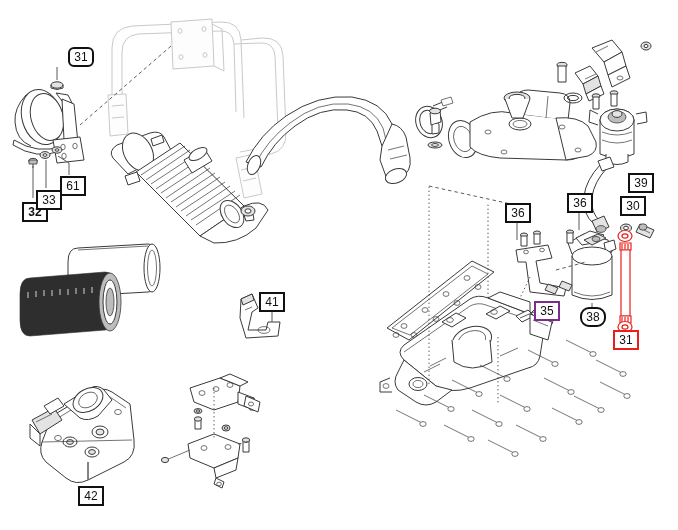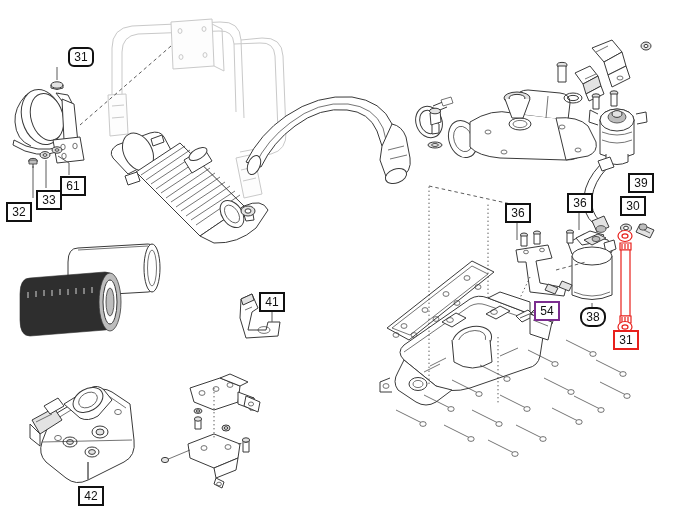--- a/index.html
+++ b/index.html
@@ -512,24 +512,24 @@
         <path class="fw" d="M243 440 L243 452 L249 452 L249 440 Z"></path>
         <ellipse class="fm" cx="246" cy="440" rx="3.6" ry="2.2"></ellipse>
       </g>
       <path class="dot" d="M214 388 L214 438"></path>
       <path class="dash" d="M238 444 L248 442"></path>
     </g>
 
   </svg>
 
   <div class="callout" style="left:68px;  top:47px;border-radius:6px;">31</div>
-  <div class="callout" style="left:6px;  top:202px;">32</div>
+  <div class="callout" style="left:22px;  top:202px;font-weight:bold;">32</div>
   <div class="callout" style="left:36px;  top:190px;">33</div>
   <div class="callout" style="left:60px;  top:176px;">61</div>
-  <div class="callout purple" style="left:534px; top:301px;">54</div>
+  <div class="callout purple" style="left:534px; top:301px;">35</div>
   <div class="callout" style="left:505px; top:203px;">36</div>
   <div class="callout" style="left:567px; top:193px;">36</div>
   <div class="callout red" style="left:613px; top:330px;">31</div>
   <div class="callout" style="left:580px; top:307px;border-radius:9px;">38</div>
   <div class="callout" style="left:628px; top:173px;">39</div>
   <div class="callout" style="left:620px; top:196px;">30</div>
   <div class="callout" style="left:259px; top:292px;">41</div>
   <div class="callout" style="left:78px;  top:486px;">42</div>
 
 </div>

